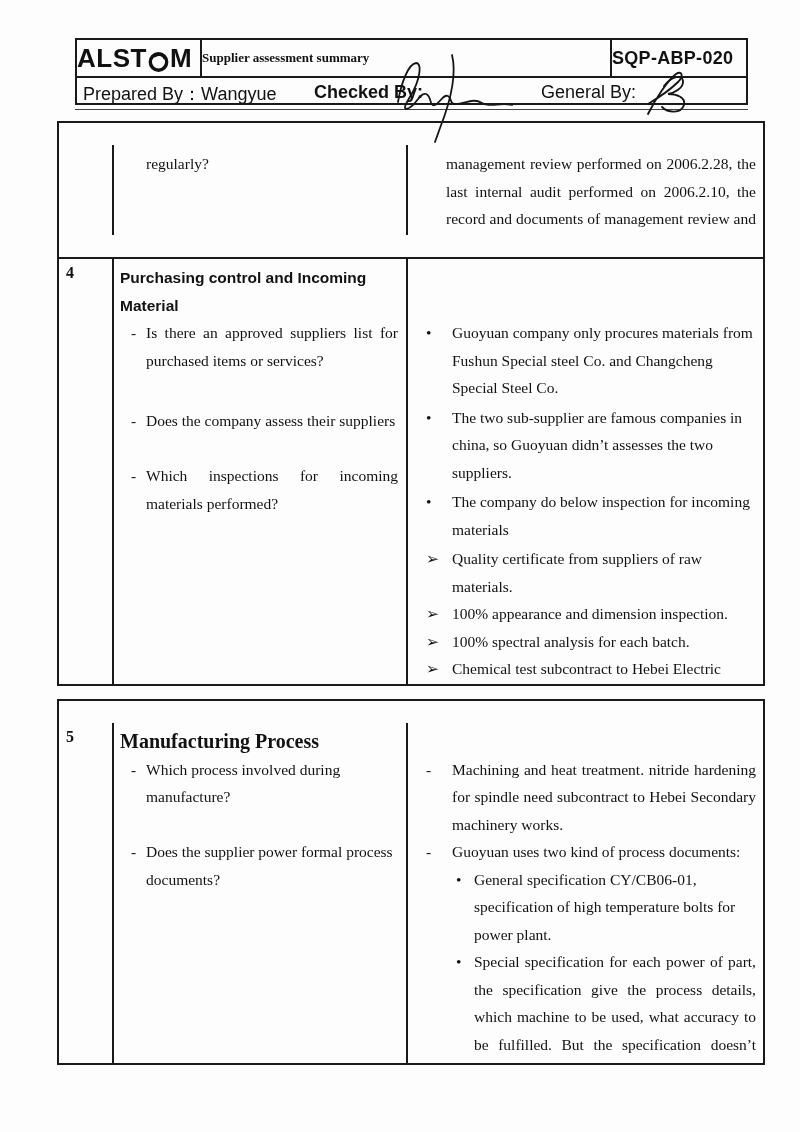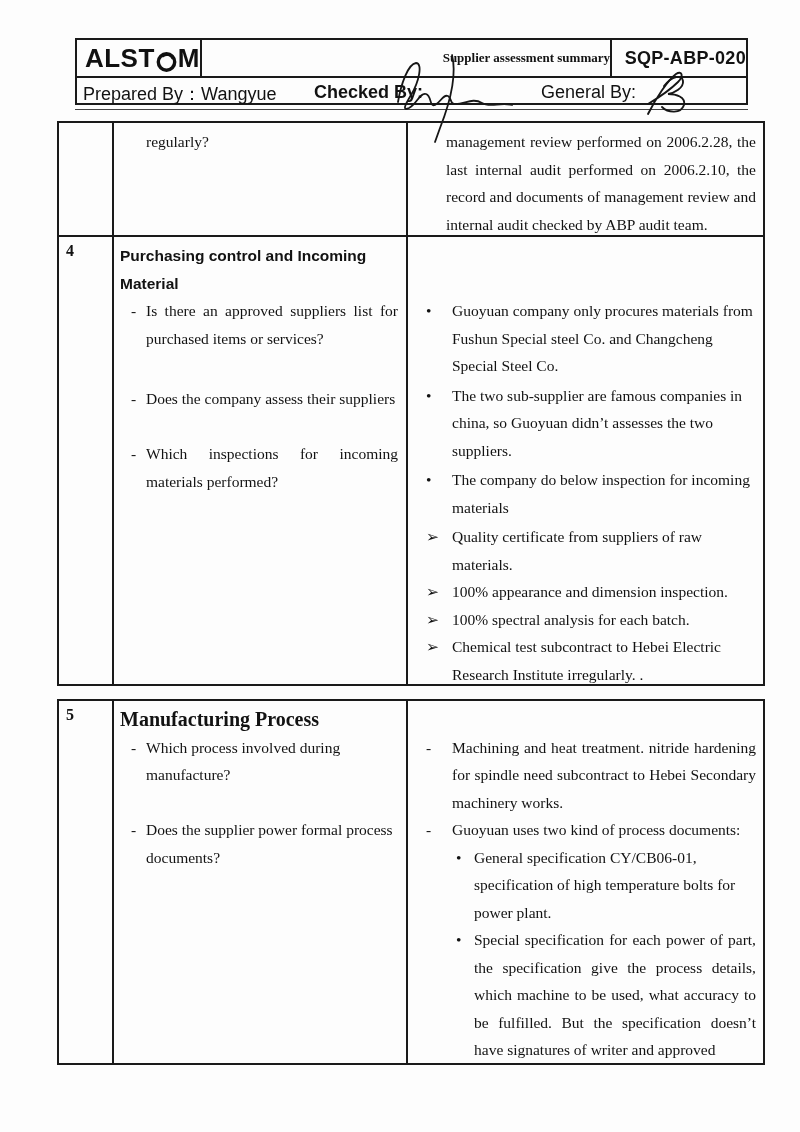--- a/index.html
+++ b/index.html
@@ -10,41 +10,41 @@
     font-size:15.5px;
     overflow:hidden;
   }
   
   .hdr{
     position:absolute;left:75px;top:38px;width:673px;height:67px;
     border:2px solid #1a1a1a;box-sizing:border-box;
     display:grid;grid-template-rows:38px 1fr;
   }
   .hdr-top{display:grid;grid-template-columns:125px 410px 1fr;border-bottom:2px solid #1a1a1a;}
-  .hdr-cell{display:flex;align-items:center;justify-content:flex-end;box-sizing:border-box;}
+  .hdr-cell{display:flex;align-items:center;justify-content:flex-start;box-sizing:border-box;}
   .logo-cell{border-right:2px solid #1a1a1a;}
   .title-cell{border-right:2px solid #1a1a1a;}
   .logo{display:flex;align-items:center;font-family:"Liberation Sans",sans-serif;
         font-weight:bold;font-size:26px;letter-spacing:.5px;color:#111;}
   .logo-o{width:21px;height:21px;margin:0 1px;position:relative;flex:0 0 auto;}
   .doc-title{font-weight:bold;font-size:13px;}
   .doc-code{font-family:"Liberation Sans",sans-serif;font-weight:bold;font-size:18px;letter-spacing:.3px;}
   .hdr-bottom{position:relative;font-family:"Liberation Sans",sans-serif;font-size:18px;}
   .sig-row-item{position:absolute;top:4px;white-space:nowrap;}
   .hdr-rule{position:absolute;left:75px;top:109px;width:673px;height:0;border-top:1px solid #444;}
   .sig-svg{position:absolute;pointer-events:none;}
   
   .tbl{
     position:absolute;left:57px;width:708px;box-sizing:border-box;
     border:2px solid #1a1a1a;display:grid;grid-template-columns:55px 294px 1fr;
     background:transparent;
   }
   .tbl1{top:121px;height:565px;grid-template-rows:112px 1fr;}
   .tbl2{top:699px;height:366px;grid-template-rows:1fr;}
-  .cell{box-sizing:border-box;overflow:hidden;}
+  .cell{box-sizing:border-box;overflow:hidden;margin-top:22px;}
   .b-r{border-right:2px solid #1a1a1a;}
   .b-t{border-top:2px solid #1a1a1a;}
   .num-cell{padding:5px 0 0 7px;font-weight:bold;font-size:16px;}
   .q-cell{padding:5px 8px 0 2px;}
   .a-cell{padding:5px 7px 0 2px;}
   .line{line-height:27.5px;}
   .sec-title{margin:0 0 0 4px;line-height:27.5px;font-weight:bold;}
   .sans-title{font-family:"Liberation Sans",sans-serif;font-size:15.5px;}
   .serif-title{font-size:20px;}
   .item{display:flex;line-height:27.5px;}

